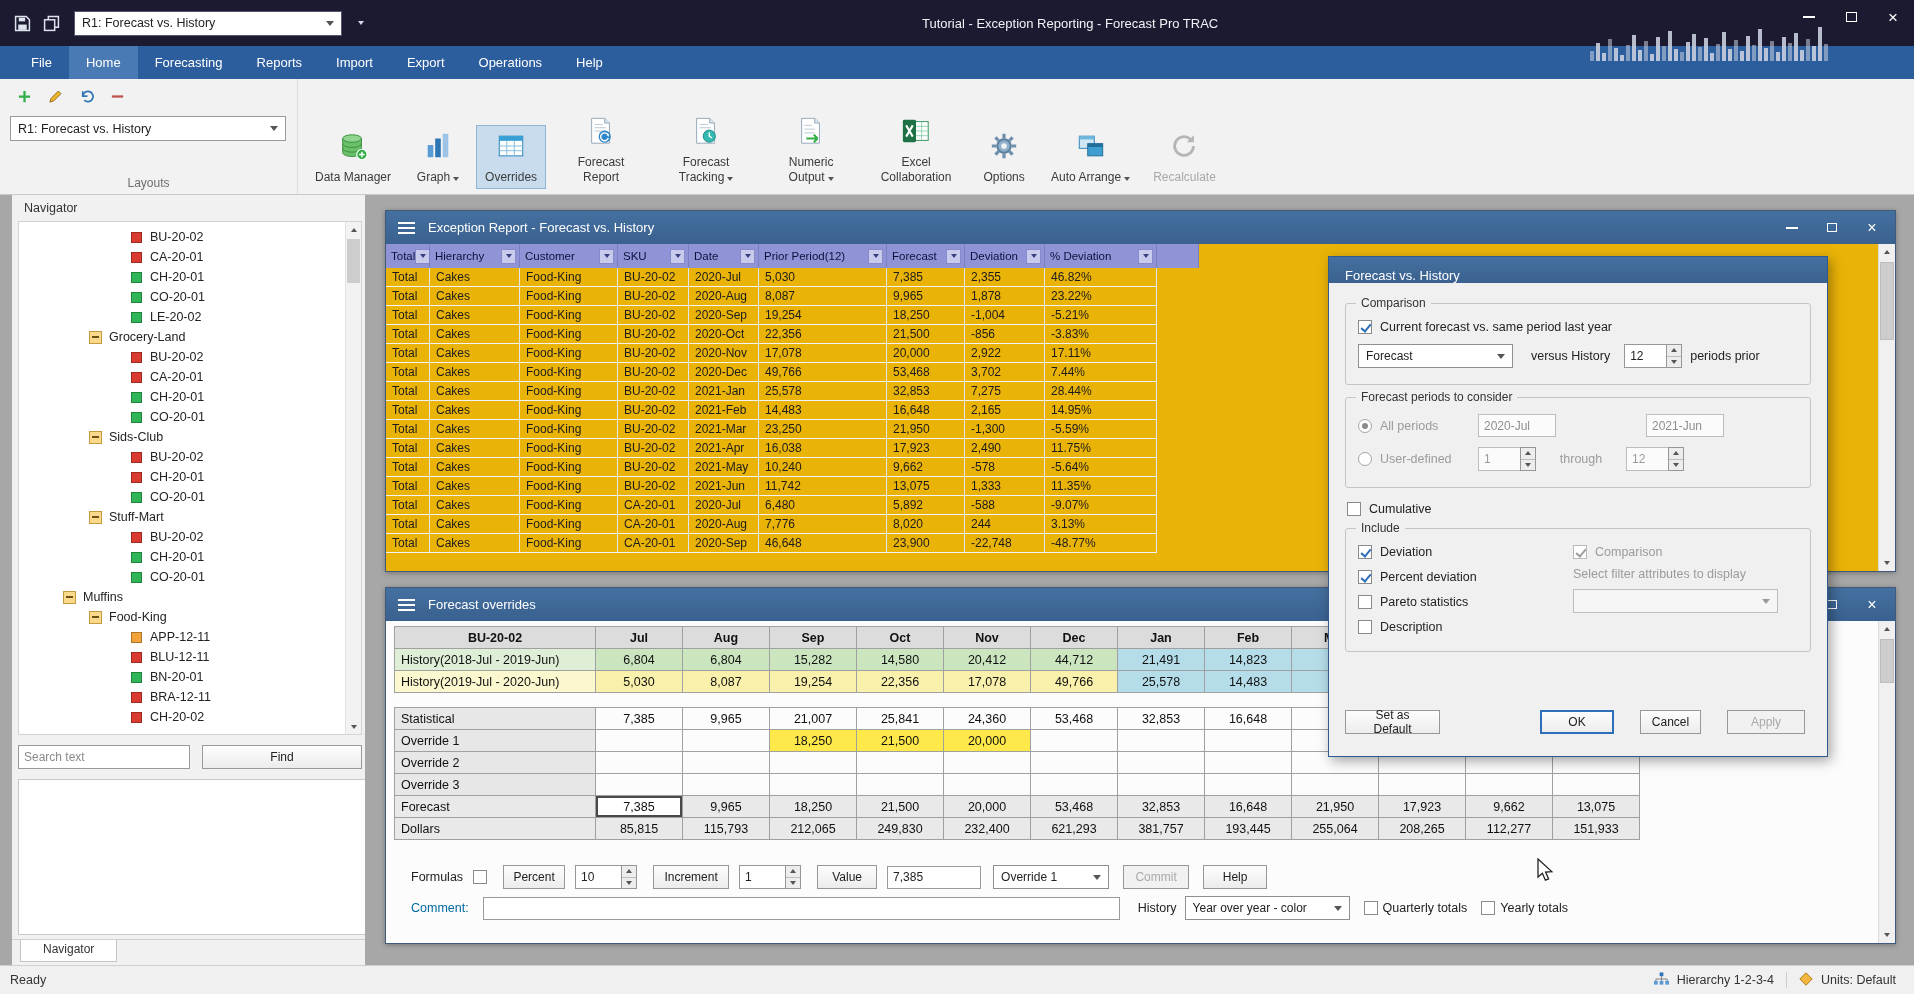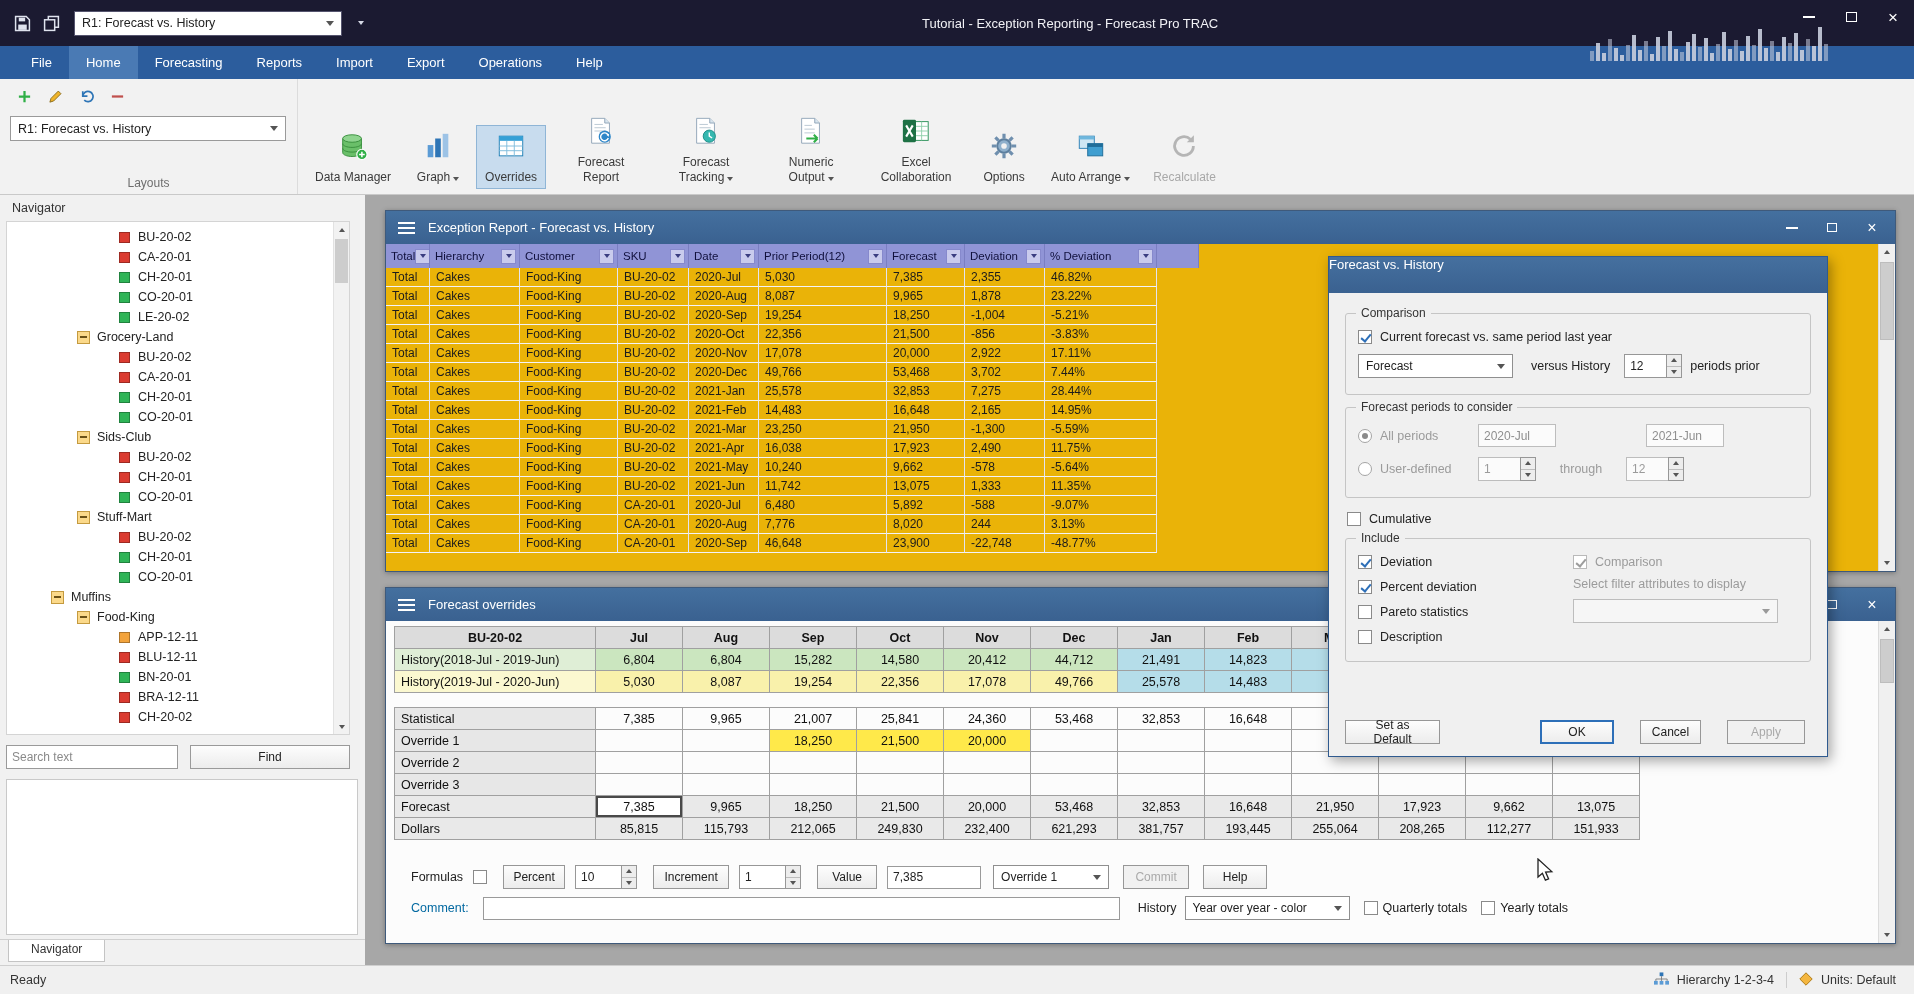--- a/index.html
+++ b/index.html
@@ -45,21 +45,21 @@
   .tri-up { width:0; height:0; border-left:4px solid transparent; border-right:4px solid transparent; border-bottom:5px solid #555; display:inline-block; }
   .tri-down.light { border-top-color:#d6d9e6; }
   .tri-down.gray { border-top-color:#9a9a9a; }
   .tri-down.tiny { border-left-width:3px; border-right-width:3px; border-top-width:4px; }
   .tri-up.tiny { border-left-width:3px; border-right-width:3px; border-bottom-width:4px; }
 
   
   .main { position:absolute; top:195px; left:0; width:100%; height:770px; }
 
   
-  .navigator { position:absolute; left:0; top:0; width:381px; height:100%; background:#f1f1f1; border-right:1px solid #c4c4c4; }
+  .navigator { position:absolute; left:12px; top:0; width:381px; height:100%; background:#f1f1f1; border-right:1px solid #c4c4c4; }
   .nav-title { padding:6px 0 4px 12px; font-size:12.5px; color:#333; }
   .nav-tree { position:absolute; left:6px; top:26px; width:344px; height:514px; background:#fff; border:1px solid #d4d4d4; overflow:hidden; }
   .tree-inner { padding-top:5px; }
   .tree-row { height:20px; display:flex; align-items:center; font-size:12.5px; color:#222; white-space:nowrap; }
   .expander { width:13px; height:13px; background:#fbd98a; border:1px solid #c49a3f; display:flex; align-items:center; justify-content:center; margin-right:7px; flex:none; }
   .expander i { display:block; width:7px; height:2px; background:#6b5117; }
   .sq { width:11px; height:11px; margin-right:8px; border:1px solid rgba(0,0,0,.28); flex:none; }
   .tree-scroll { position:absolute; right:0; top:0; width:16px; height:100%; background:#f2f2f2; border-left:1px solid #e2e2e2; }
   .tree-scroll .sarr { position:absolute; left:0; width:15px; height:15px; display:flex; align-items:center; justify-content:center; }
   .tree-scroll .sthumb { position:absolute; left:1px; top:17px; width:13px; height:44px; background:#cdcdcd; }
@@ -127,21 +127,21 @@
   .radio { width:14px; height:14px; border:1px solid #a5a5a5; border-radius:50%; background:#fff; position:relative; flex:none; }
   .radio.selected::after { content:""; position:absolute; left:3px; top:3px; width:6px; height:6px; border-radius:50%; background:#8b8b8b; }
   .text-input { border:1px solid #9a9a9a; background:#fff; font-size:12px; padding:0 5px; height:23px; color:#222; font-family:inherit; }
 
   .ov-controls { position:absolute; left:25px; top:276px; height:26px; display:flex; align-items:center; font-size:12.5px; }
   .ov-comment { position:absolute; left:25px; top:308px; height:24px; display:flex; align-items:center; font-size:12.5px; width:1478px; }
   .muted { color:#0369a1; }
 
   
   .dialog { position:absolute; left:963px; top:61px; width:500px; height:501px; background:#f0f0f0; border:1px solid #2f5a8f; box-shadow:3px 4px 12px rgba(0,0,0,.35); z-index:20; }
-  .dlg-titlebar { height:36px; background:linear-gradient(#45709f,#3a6190); color:#fff; display:flex; align-items:flex-start; font-size:13px; }
+  .dlg-titlebar { height:26px; background:linear-gradient(#45709f,#3a6190); color:#fff; display:flex; align-items:flex-end; padding-left:16px; font-size:13px; }
   .dlg-body { position:relative; padding:8px 16px; font-size:12.5px; color:#222; height:465px; }
   .groupbox { position:relative; border:1px solid #c5c5c5; border-radius:3px; margin-top:12px; padding:16px 12px 6px; }
   .gb-label { position:absolute; top:-8px; left:10px; background:#f0f0f0; padding:0 5px; font-size:12px; color:#333; }
   .drow { display:flex; align-items:center; gap:8px; margin-bottom:10px; }
   .disabled-text { color:#9b9b9b; }
   .dinput { height:23px; border:1px solid #bdbdbd; background:#fbfbfb; font-size:12px; padding:0 5px; color:#8f8f8f; font-family:inherit; }
   .lblw { width:90px; }
   .gapw { width:74px; text-align:center; }
   .inc-cols { display:flex; }
   .inc-left { width:215px; }

